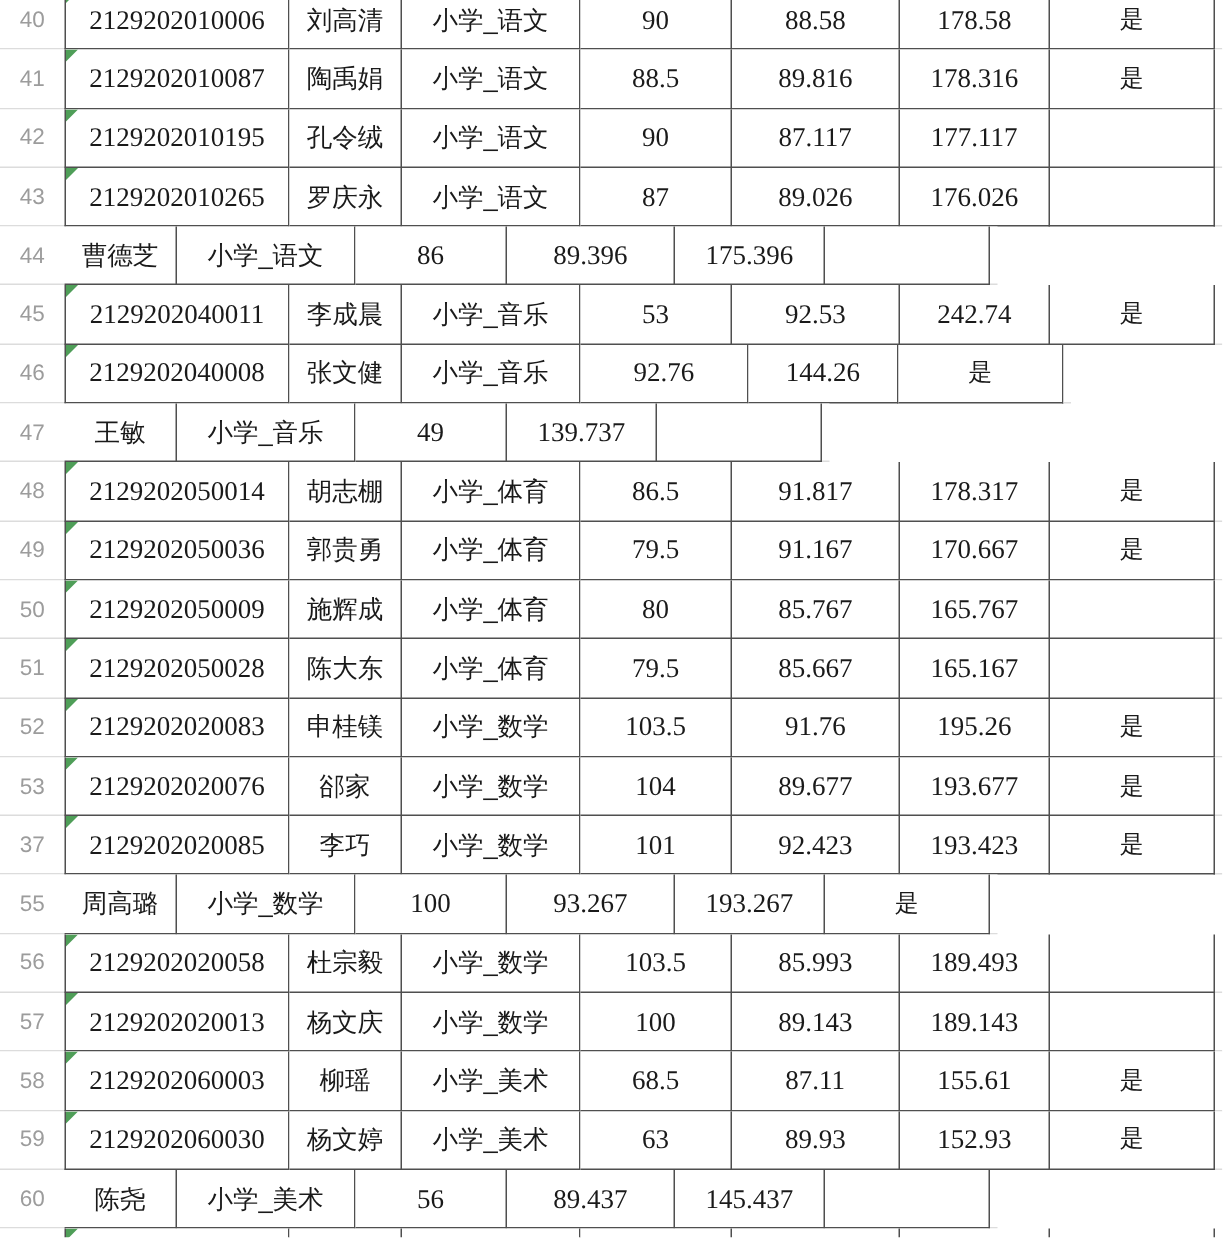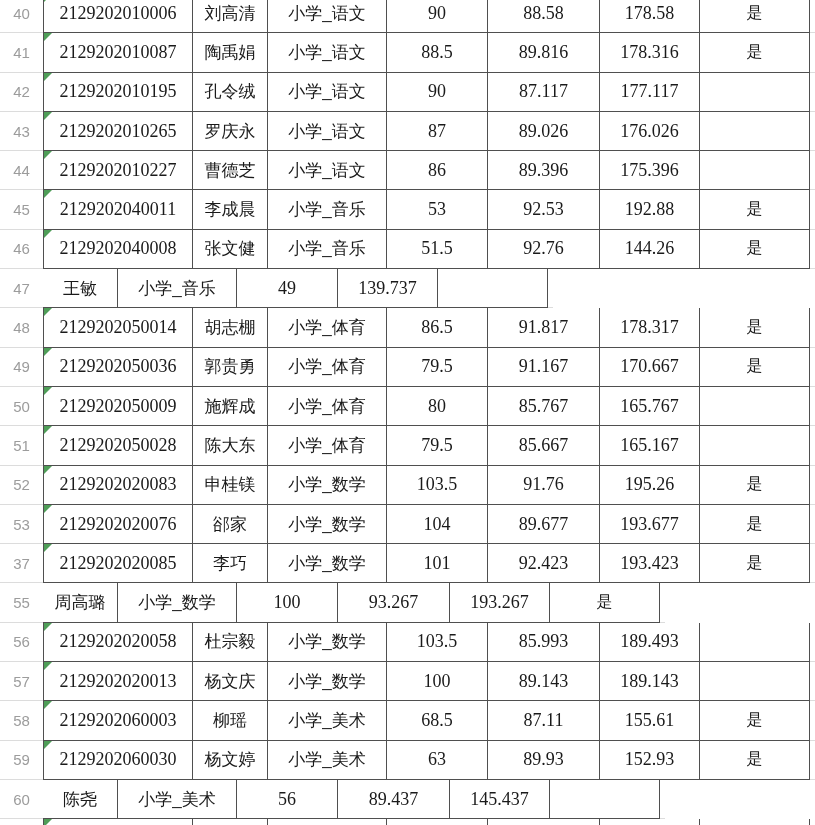--- a/index.html
+++ b/index.html
@@ -179,24 +179,20 @@
         </div>
         <div class="cell dcell c-q cjk">
           <span></span>
         </div>
         <div class="cell sliver"></div>
       </div>
       <div class="row">
         <div class="cell gutter">
           <span>44</span>
         </div>
-        <div class="cell dcell c-id num">
-          <span class="tri"></span>
-          <span>2129202010227</span>
-        </div>
         <div class="cell dcell c-name cjk">
           <span>曹德芝</span>
         </div>
         <div class="cell dcell c-subject cjk">
           <span>小学_语文</span>
         </div>
         <div class="cell dcell c-s1 num">
           <span>86</span>
         </div>
         <div class="cell dcell c-s2 num">
@@ -224,43 +220,40 @@
         <div class="cell dcell c-subject cjk">
           <span>小学_音乐</span>
         </div>
         <div class="cell dcell c-s1 num">
           <span>53</span>
         </div>
         <div class="cell dcell c-s2 num">
           <span>92.53</span>
         </div>
         <div class="cell dcell c-total num">
-          <span>192.88</span>
+          <span>242.74</span>
         </div>
         <div class="cell dcell c-q cjk">
           <span>是</span>
         </div>
         <div class="cell sliver"></div>
       </div>
       <div class="row">
         <div class="cell gutter">
           <span>46</span>
         </div>
         <div class="cell dcell c-id num">
           <span class="tri"></span>
           <span>2129202040008</span>
         </div>
         <div class="cell dcell c-name cjk">
           <span>张文健</span>
         </div>
         <div class="cell dcell c-subject cjk">
           <span>小学_音乐</span>
-        </div>
-        <div class="cell dcell c-s1 num">
-          <span>51.5</span>
         </div>
         <div class="cell dcell c-s2 num">
           <span>92.76</span>
         </div>
         <div class="cell dcell c-total num">
           <span>144.26</span>
         </div>
         <div class="cell dcell c-q cjk">
           <span>是</span>
         </div>

